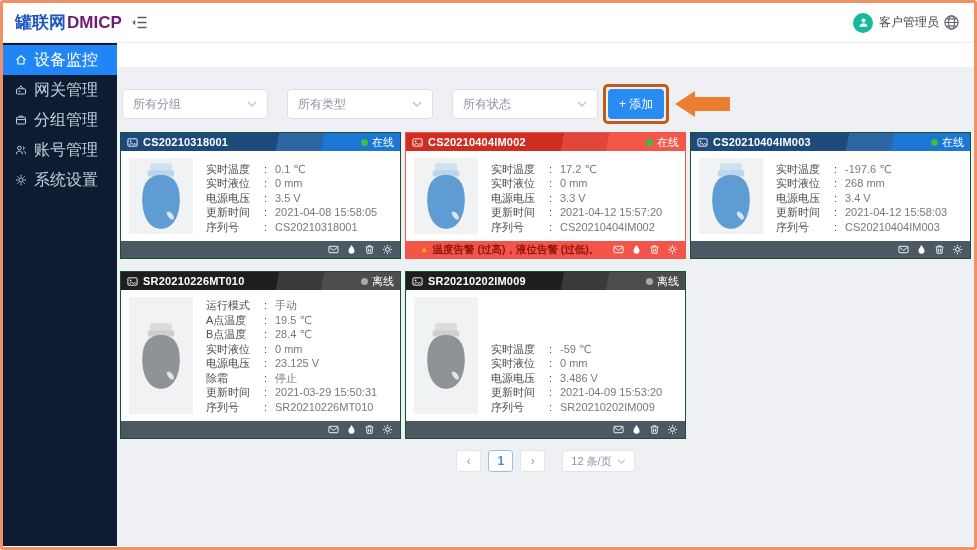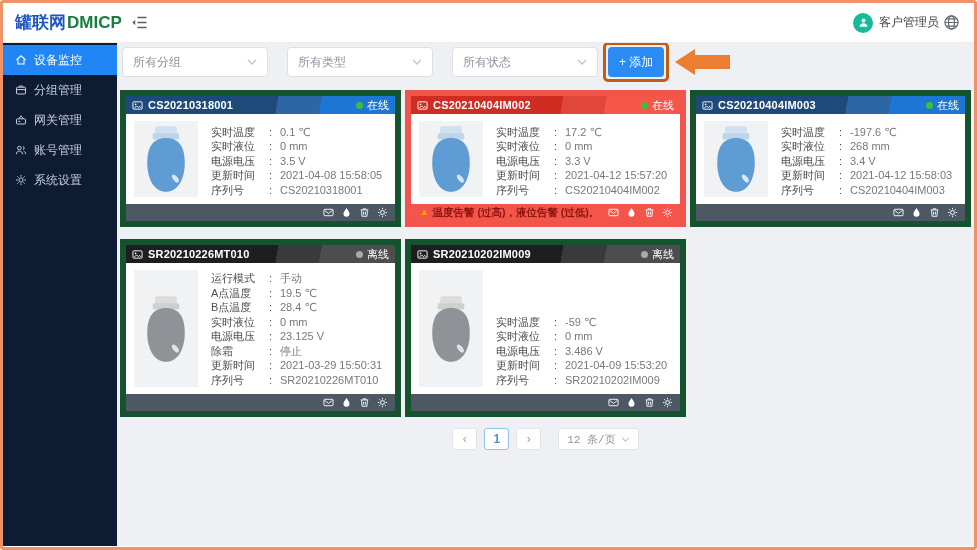--- a/index.html
+++ b/index.html
@@ -5,59 +5,59 @@
   * { box-sizing: border-box; margin: 0; padding: 0; }
   body { font-family: "Liberation Sans", "DejaVu Sans", sans-serif; background:#fff; }
   .page { width: 977px; height: 550px; border: 3px solid #f09266; border-radius: 3px;
           background:#fff; position: relative; overflow: hidden; }
 
   
   .hdr { height: 40px; background:#fff; border-bottom:1px solid #ececec;
          display:flex; align-items:center; padding:0 14px 0 12px; }
   .logo { width: 102px; font-size:17px; white-space:nowrap; }
   .logo-cn { color:#1d57c2; font-weight:800; }
-  .logo-en { color:#15803d; font-weight:800; margin-left:1px; }
+  .logo-en { color:#701a75; font-weight:800; margin-left:1px; }
   .collapse { width:17px; height:15px; color:#5c5c5c; margin-left:14px; cursor:pointer; }
   .hdr-right { margin-left:auto; display:flex; align-items:center; gap:4px; }
   .user { display:flex; align-items:center; gap:6px; font-size:12px; color:#444; cursor:pointer; }
   .avatar { width:20px; height:20px; border-radius:50%; background:#17b99b;
             display:flex; align-items:center; justify-content:center; color:#fff; }
   .avatar svg { width:11px; height:11px; }
   .globe { width:17px; height:17px; color:#63686f; cursor:pointer; }
   svg { width:100%; height:100%; display:block; }
 
   
   .shell { display:flex; height: 503px; }
   .sidebar { width:114px; background:#0d1b33; padding-top:2px; flex:none; }
   .side-item { height:30px; display:flex; align-items:center; gap:7px; padding-left:12px;
-               color:#c6cfdb; font-size:12px; cursor:pointer; }
+               color:#c6cfdb; font-size:16px; cursor:pointer; }
   .side-item.active { background:#2086f5; color:#fff; }
   .icn { width:12px; height:12px; display:inline-flex; flex:none; }
-  .main { flex:1; background:#eef0f4; padding:4px 3px 0; overflow:hidden; }
+  .main { flex:1; background:#eef0f4; padding:22px 3px 0; overflow:hidden;margin-top:24px; }
 
   
   .filterbar { display:flex; align-items:center; height:30px; margin:0 0 0 2px; }
   .select { width:146px; height:30px; background:#fff; border:1px solid #dcdfe6; border-radius:4px;
             display:flex; align-items:center; padding:0 10px; margin-right:19px;
             font-size:12px; color:#8a919f; cursor:pointer; }
   .select .chev { margin-left:auto; width:10px; height:6px; color:#c0c4cc; }
   .add-wrap { position:relative; margin-left:-9px; }
   .add-btn { height:30px; padding:0 11px; background:#2a8cf2; color:#fff; border:none;
              border-radius:4px; font-size:12px; cursor:pointer; }
   .anno-box { position:absolute; top:-5px; bottom:-5px; left:-5px; right:-5px;
               border:3px solid #c35a17; border-radius:5px; pointer-events:none; }
   .anno-arrow { display:flex; align-items:center; margin-left:11px; height:30px; }
   .arrow-head { width:0; height:0; border-top:13px solid transparent;
                 border-bottom:13px solid transparent; border-right:20px solid #ed7d31; }
   .arrow-tail { width:35px; height:14px; background:#ed7d31; }
 
   
   .cards { display:grid; grid-template-columns:repeat(3,1fr); column-gap:4px; row-gap:12px;
            margin-top:13px; }
-  .card { background:#fff; border:6px solid #14532d; display:flex; flex-direction:column; }
+  .card { background:#fff; border:1px solid #14532d; display:flex; flex-direction:column; }
   .card.alarm { border-color:#f0544a; }
   .card-head { height:18px; flex:none; display:flex; align-items:center; gap:5px; padding:0 6px;
                color:#fff; font-size:11px;
                background:linear-gradient(100deg,#1d4a7a 0 56%, #2e66a5 56% 72%, #1b77d3 72%); }
   .card.alarm .card-head { background:linear-gradient(100deg,#cf2d22 0 56%, #e0473a 56% 72%, #f4564a 72%); }
   .card.offline .card-head { background:linear-gradient(100deg,#1e1e1e 0 56%, #3a3a3a 56% 72%, #4d4d4d 72%); }
   .pic-icn { width:11px; height:11px; color:#fff; flex:none; }
   .ttl { font-weight:bold; letter-spacing:.2px; }
   .status { margin-left:auto; display:flex; align-items:center; gap:4px; }
   .dot { width:7px; height:7px; border-radius:50%; background:#3ebe3e; }
@@ -84,21 +84,21 @@
   .action { width:11px; height:11px; display:inline-flex; cursor:pointer; flex:none; }
 
   
   .pagination { display:flex; justify-content:center; align-items:center; gap:7px; margin-top:11px; }
   .pg-btn { height:22px; min-width:25px; background:#fff; border:1px solid #e1e4ea; border-radius:3px;
             color:#9aa1ad; font-size:12px; display:flex; align-items:center; justify-content:center;
             cursor:pointer; }
   .pg-btn.cur { border-color:#8fc3f7; color:#4b91d8; font-weight:bold; }
   .psize { height:22px; background:#fff; border:1px solid #e1e4ea; border-radius:3px; color:#8b93a1;
            font-size:11px; display:flex; align-items:center; gap:5px; padding:0 8px;
-           margin-left:10px; cursor:pointer;font-family:Liberation Mono, monospace; }
+           margin-left:10px; cursor:pointer; }
   .psize .chev { width:9px; height:5px; color:#c0c4cc; }
 </style>
 </head>
 <body>
 
 <div class="page">
 
   <div class="hdr">
     <div class="logo">
       <span class="logo-cn">罐联网</span><span class="logo-en">DMICP</span>
@@ -136,34 +136,34 @@
             <svg viewBox="0 0 12 12" fill="none" stroke="currentColor" stroke-width="1.1">
               <path d="M1.5 6 6 1.8 10.5 6"></path>
               <path d="M3 5.4V10h6V5.4"></path>
             </svg>
           </span>
           <span>设备监控</span>
         </div>
         <div class="side-item">
           <span class="icn">
             <svg viewBox="0 0 12 12" fill="none" stroke="currentColor">
+              <rect x="1.5" y="4.8" width="9" height="5.2" rx="1"></rect>
+              <path d="M3.6 4.8 6 1.8l2.4 3M3.4 7.4h2"></path>
+            </svg>
+          </span>
+          <span>网关管理</span>
+        </div>
+        <div class="side-item">
+          <span class="icn">
+            <svg viewBox="0 0 12 12" fill="none" stroke="currentColor">
               <rect x="1.5" y="3.2" width="9" height="6.8" rx="1"></rect>
               <path d="M1.5 5.6h9M4.3 3.2V2.1h3.4v1.1"></path>
             </svg>
           </span>
           <span>分组管理</span>
-        </div>
-        <div class="side-item">
-          <span class="icn">
-            <svg viewBox="0 0 12 12" fill="none" stroke="currentColor">
-              <rect x="1.5" y="4.8" width="9" height="5.2" rx="1"></rect>
-              <path d="M3.6 4.8 6 1.8l2.4 3M3.4 7.4h2"></path>
-            </svg>
-          </span>
-          <span>网关管理</span>
         </div>
         <div class="side-item">
           <span class="icn">
             <svg viewBox="0 0 12 12" fill="none" stroke="currentColor">
               <circle cx="4.4" cy="4" r="1.8"></circle>
               <path d="M1.3 10.2c0-1.9 1.4-3.1 3.1-3.1s3.1 1.2 3.1 3.1M8 2.5a1.7 1.7 0 0 1 0 3.2M8.7 7.3c1.3.4 2 1.5 2 2.9"></path>
             </svg>
           </span>
           <span>账号管理</span>
         </div>

